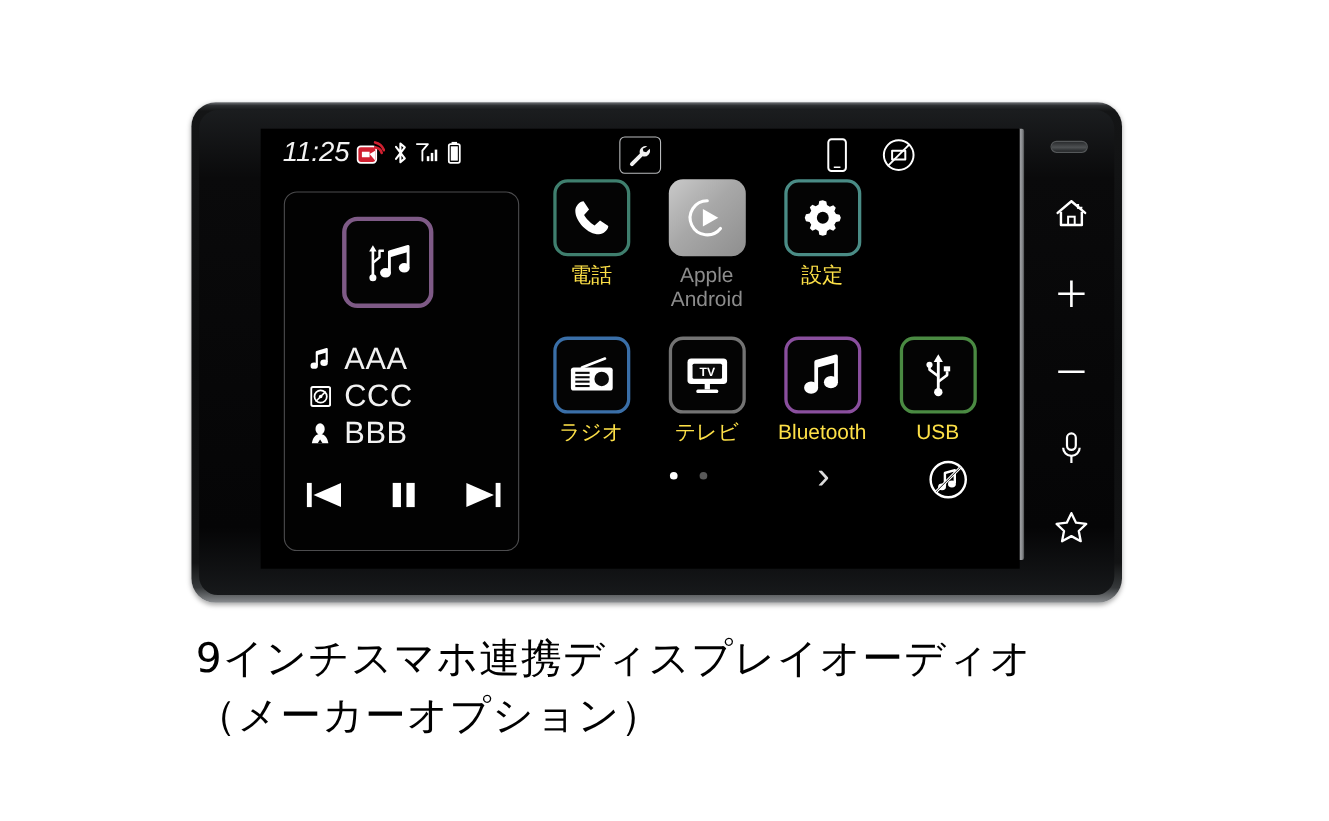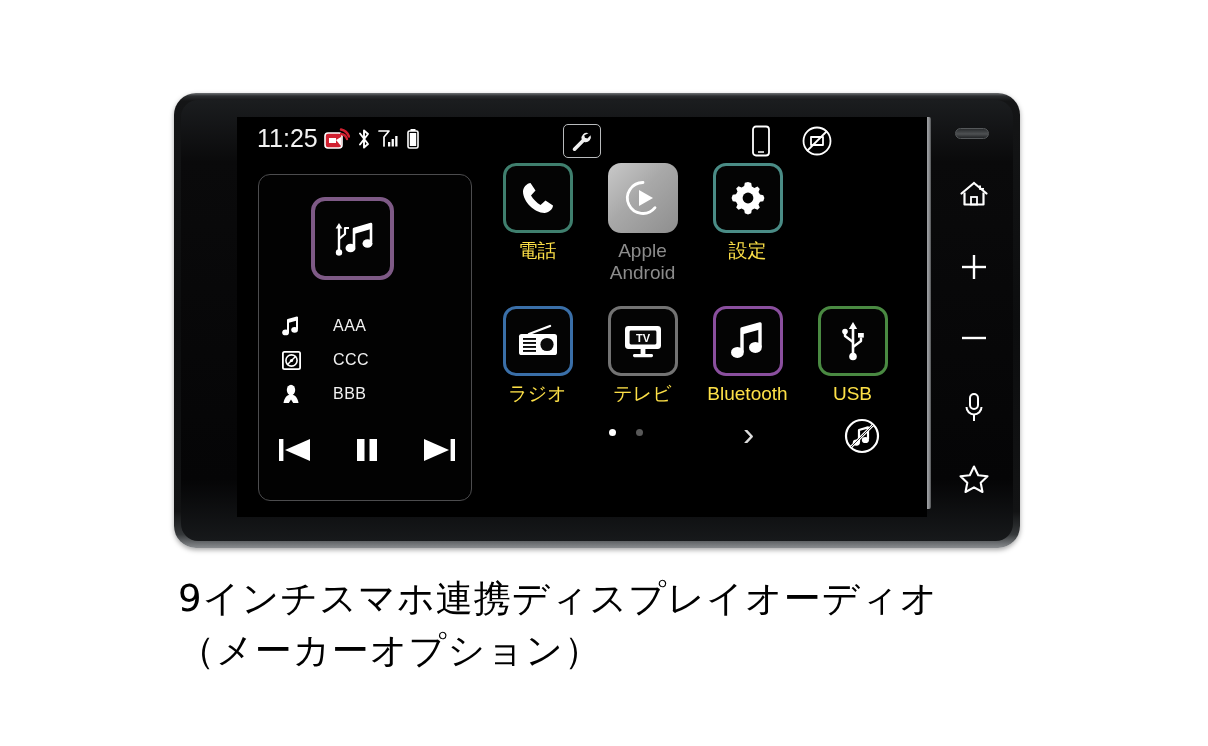--- a/index.html
+++ b/index.html
@@ -74,20 +74,21 @@
 
   
   #status-bar {
     position: absolute;
     left: 0;
     top: 0;
     width: 690px;
     height: 48px;
     display: flex;
     align-items: center;
+    font-style: italic;
   }
   #status-left {
     position: absolute;
     left: 20px;
     top: 9px;
     display: flex;
     align-items: center;
     gap: 6px;
   }
   #clock {
@@ -161,24 +162,23 @@
     gap: 12px;
   }
   .track-row .t-icon {
     width: 20px;
     display: flex;
     justify-content: center;
     align-items: center;
   }
   .track-row .t-text {
     color: #f2f2f2;
-    font-size: 16px;
+    font-size: 28px;
     letter-spacing: 0.5px;
     font-family: "Liberation Sans", sans-serif;
-    margin-left: 20px;
   }
   #transport {
     position: absolute;
     left: 13px;
     top: 256px;
     width: 190px;
     display: flex;
     align-items: center;
     justify-content: space-between;
   }

